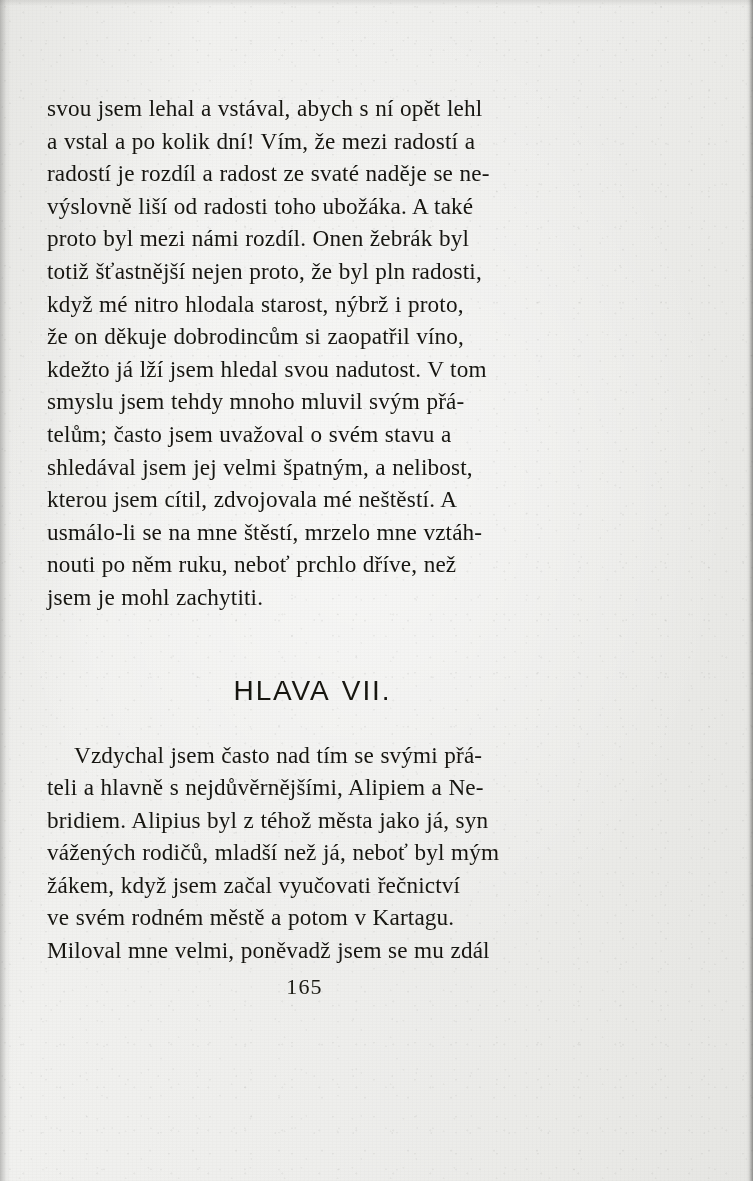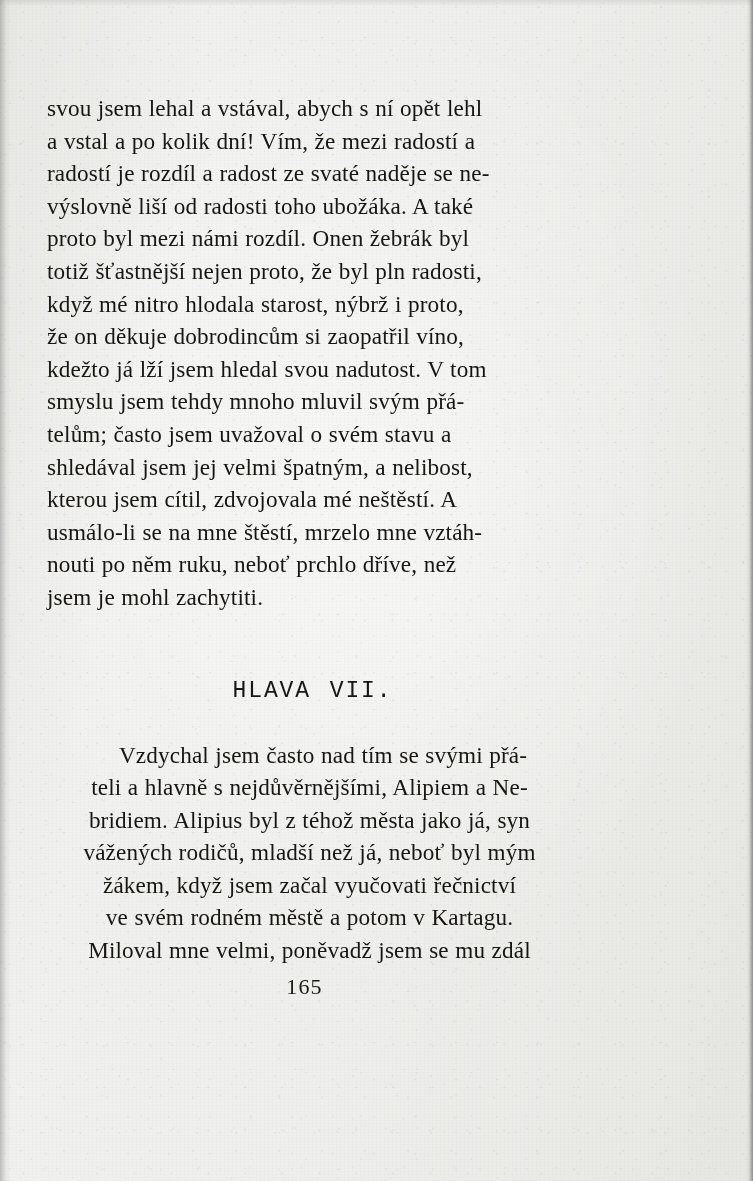--- a/index.html
+++ b/index.html
@@ -74,32 +74,31 @@
     line-height: 32.6px;
     color: #15140f;
     text-align: left;
     white-space: pre-line;
     letter-spacing: 0.15px;
     word-spacing: 0.5px;
   }
 
   .para.indented {
     text-indent: 27px;
-    text-align: center;
   }
 
   .chapter-block {
     margin-top: 62px;
     margin-bottom: 0;
     text-align: center;
   }
 
   .chapter-title {
-    font-family: Liberation Mono, monospace;
-    font-size: 23px;
+    font-family: Liberation Sans, sans-serif;
+    font-size: 28px;
     line-height: 30px;
     color: #16150f;
     letter-spacing: 1.9px;
     word-spacing: 3px;
     margin: 4px;
     padding-left: 6px;
   }
 
   .chapter-subtitle {
     font-family: "Liberation Serif", "DejaVu Serif", serif;

